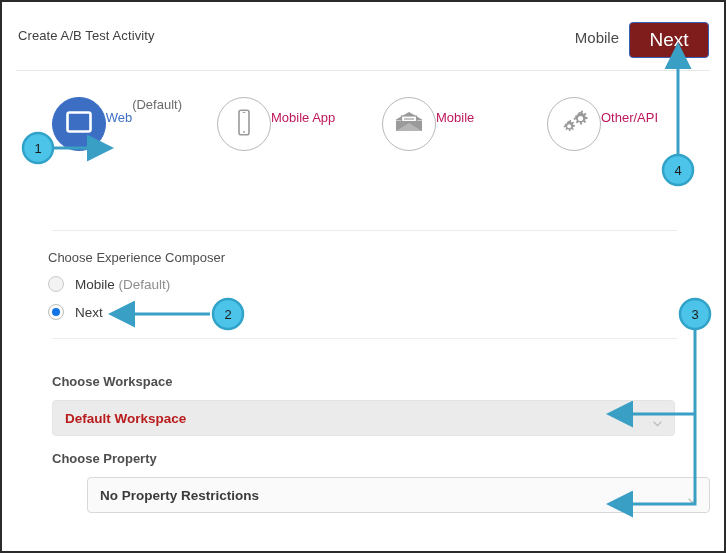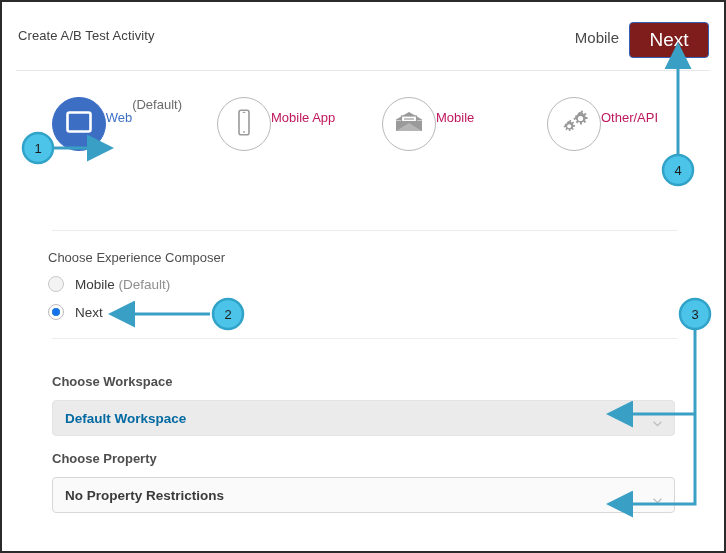--- a/index.html
+++ b/index.html
@@ -158,26 +158,27 @@
     border-radius: 4px;
     display: flex;
     align-items: center;
     padding: 0 30px 0 12px;
     font-size: 13.5px;
     cursor: pointer;
   }
   .select-box.disabled {
     background: #ebebeb;
     border: 1px solid #e4e4e4;
-    color: #0369a1;
+    color: #b91c1c;
   }
   .select-box.enabled {
     background: #fafafa;
     border: 1px solid #d8d8d8;
     color: #3b3b3b;
+    margin-left: 35px;
   }
   .chevron {
     position: absolute;
     right: 12px; top: 50%;
     margin-top: -3px;
     width: 9px; height: 6px;
   }
 
   
   #annotations {

